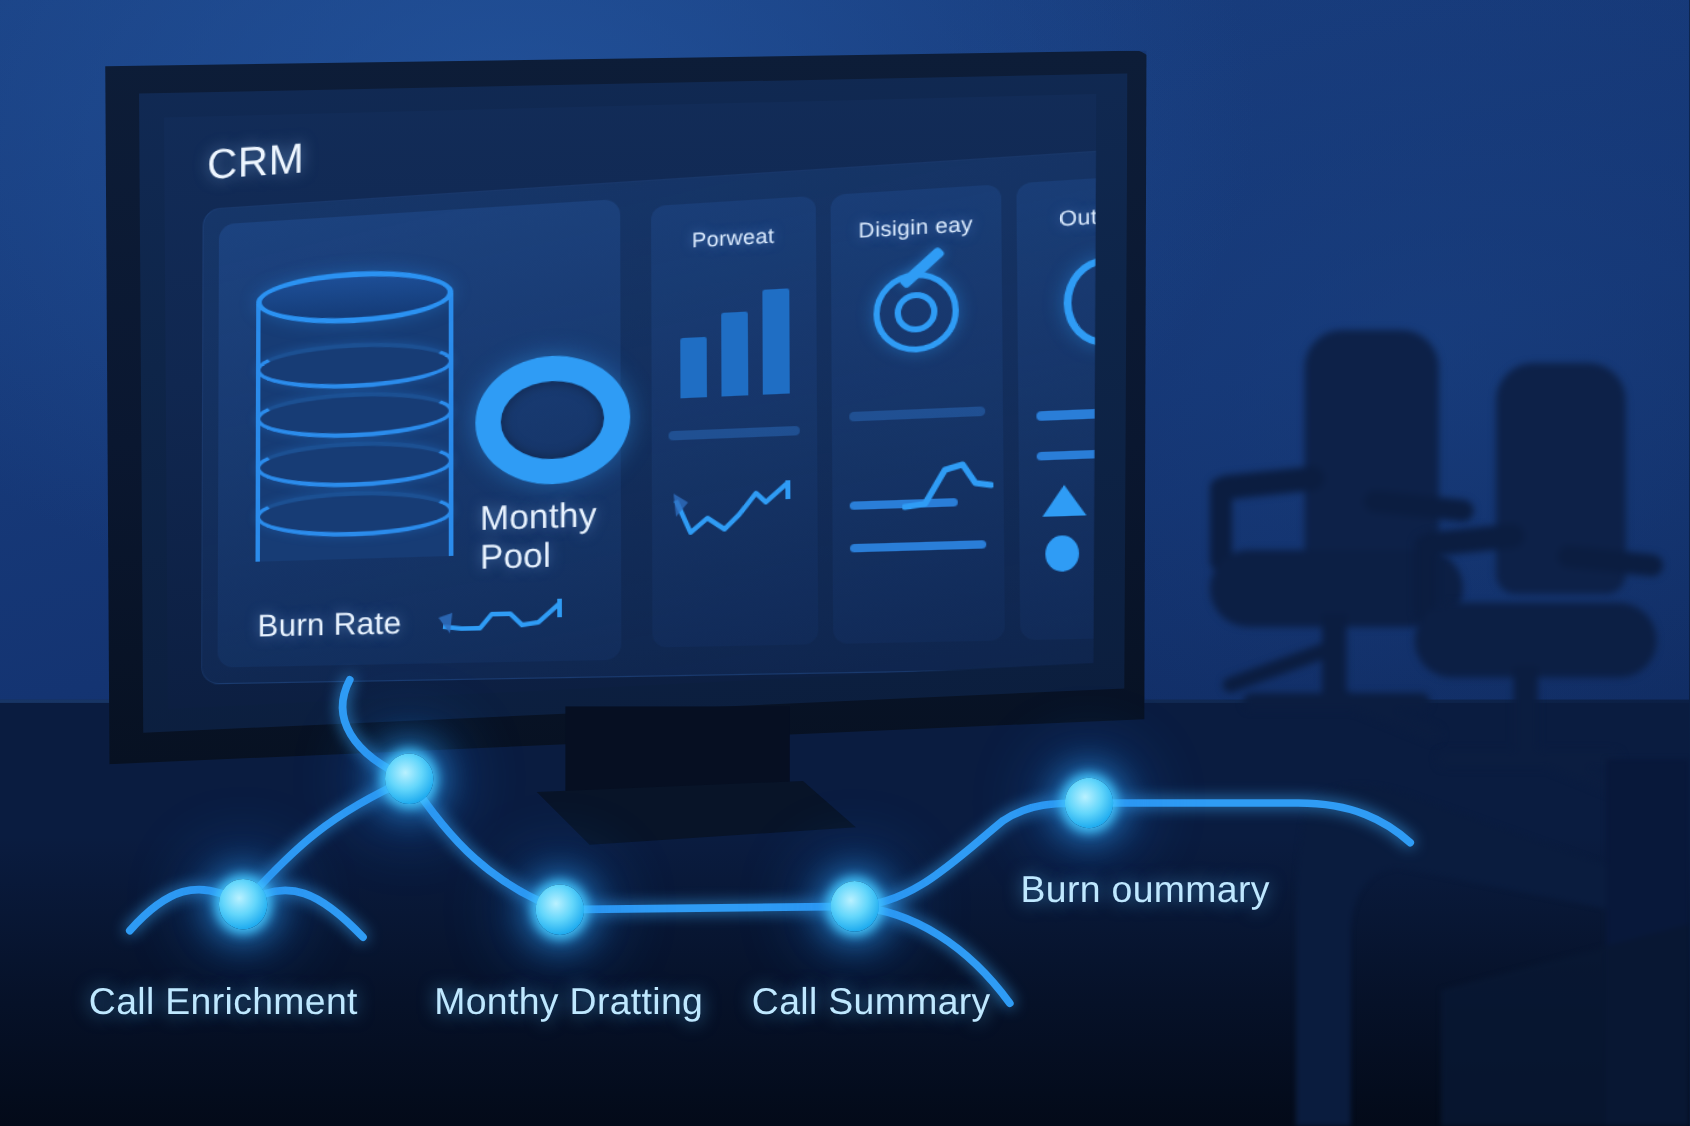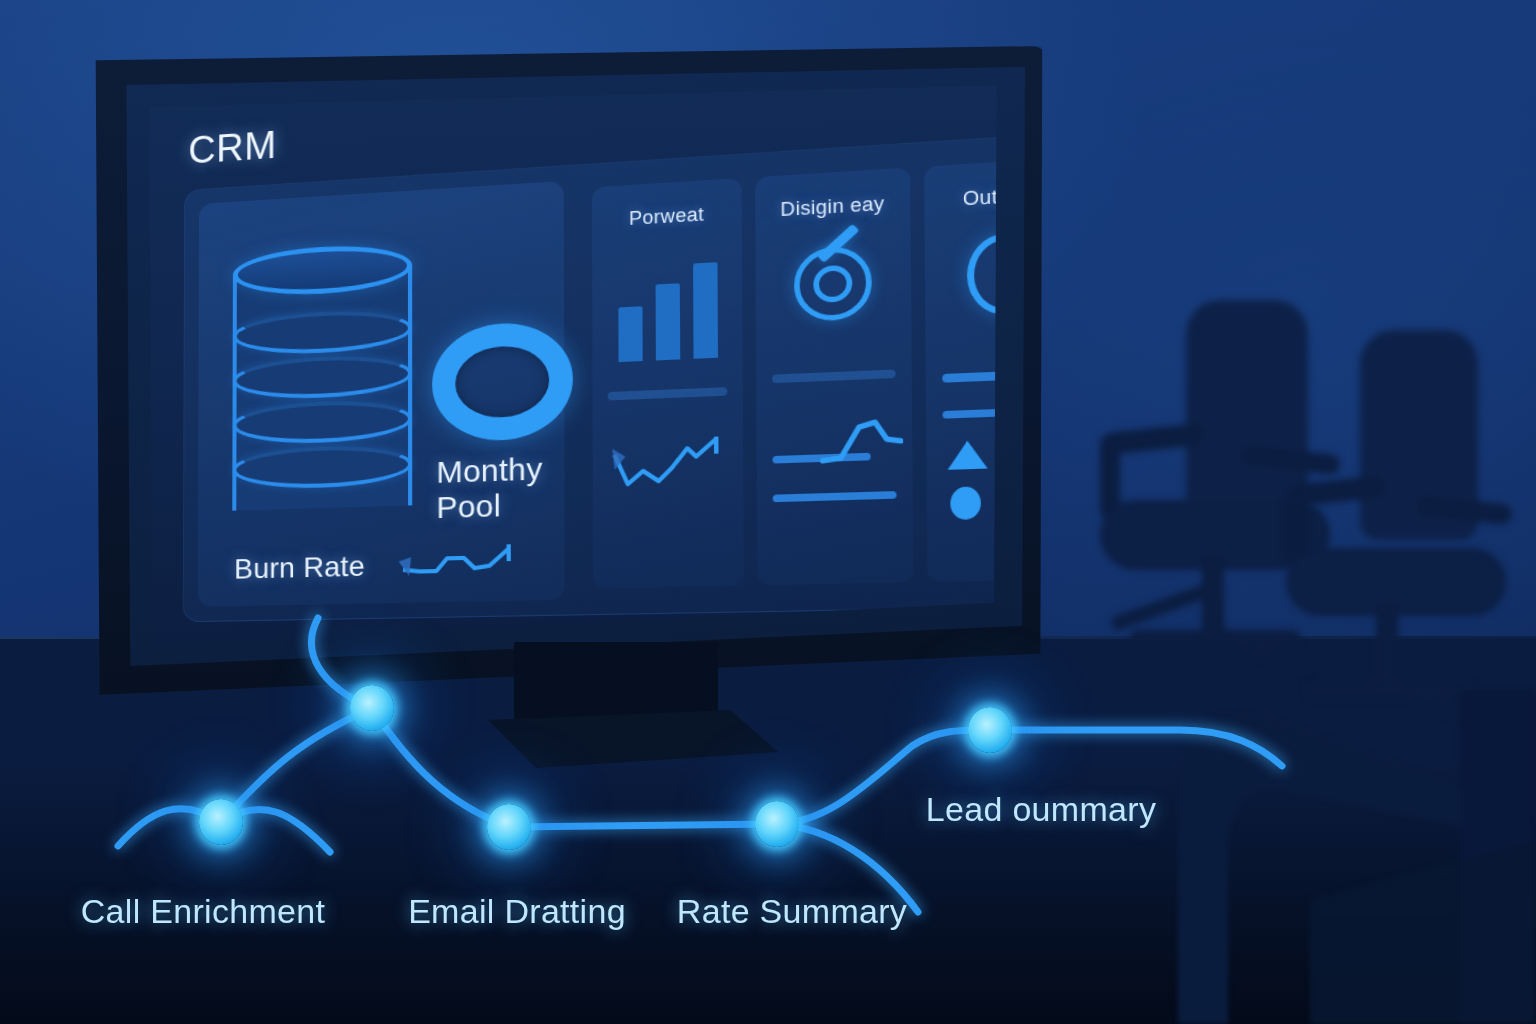--- a/index.html
+++ b/index.html
@@ -349,18 +349,18 @@
   </svg>
 
   <div class="flow">
     <div class="node" style="left:372px; top:128px;"></div>
     <div class="node" style="left:221px; top:242px;"></div>
     <div class="node" style="left:509px; top:247px;"></div>
     <div class="node" style="left:777px; top:244px;"></div>
     <div class="node" style="left:990px; top:150px;"></div>
 
     <div class="flow-label" style="left:203px; top:312px;">Call Enrichment</div>
-    <div class="flow-label" style="left:517px; top:312px;">Email Dratting</div>
-    <div class="flow-label" style="left:792px; top:312px;">Rate Summary</div>
-    <div class="flow-label" style="left:1041px; top:210px;">Lead oummary</div>
+    <div class="flow-label" style="left:517px; top:312px;">Monthy Dratting</div>
+    <div class="flow-label" style="left:792px; top:312px;">Call Summary</div>
+    <div class="flow-label" style="left:1041px; top:210px;">Burn oummary</div>
   </div>
 
 </div>
 
 </body></html>

